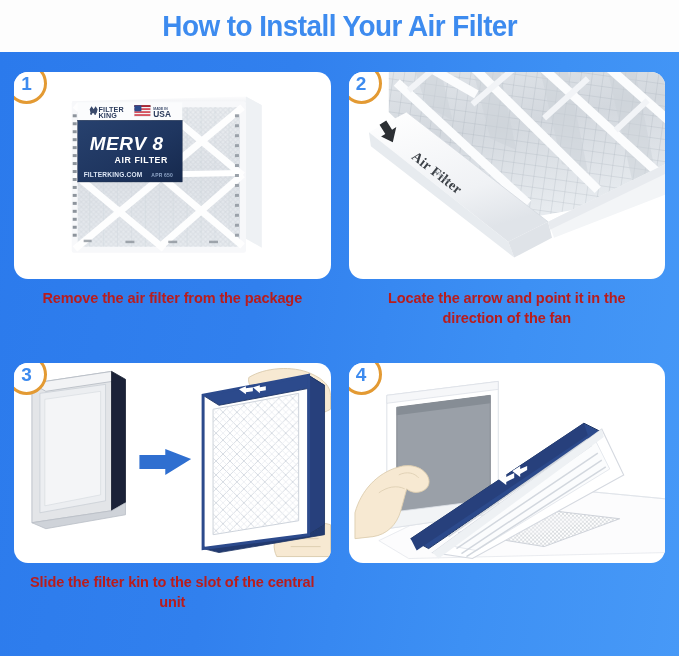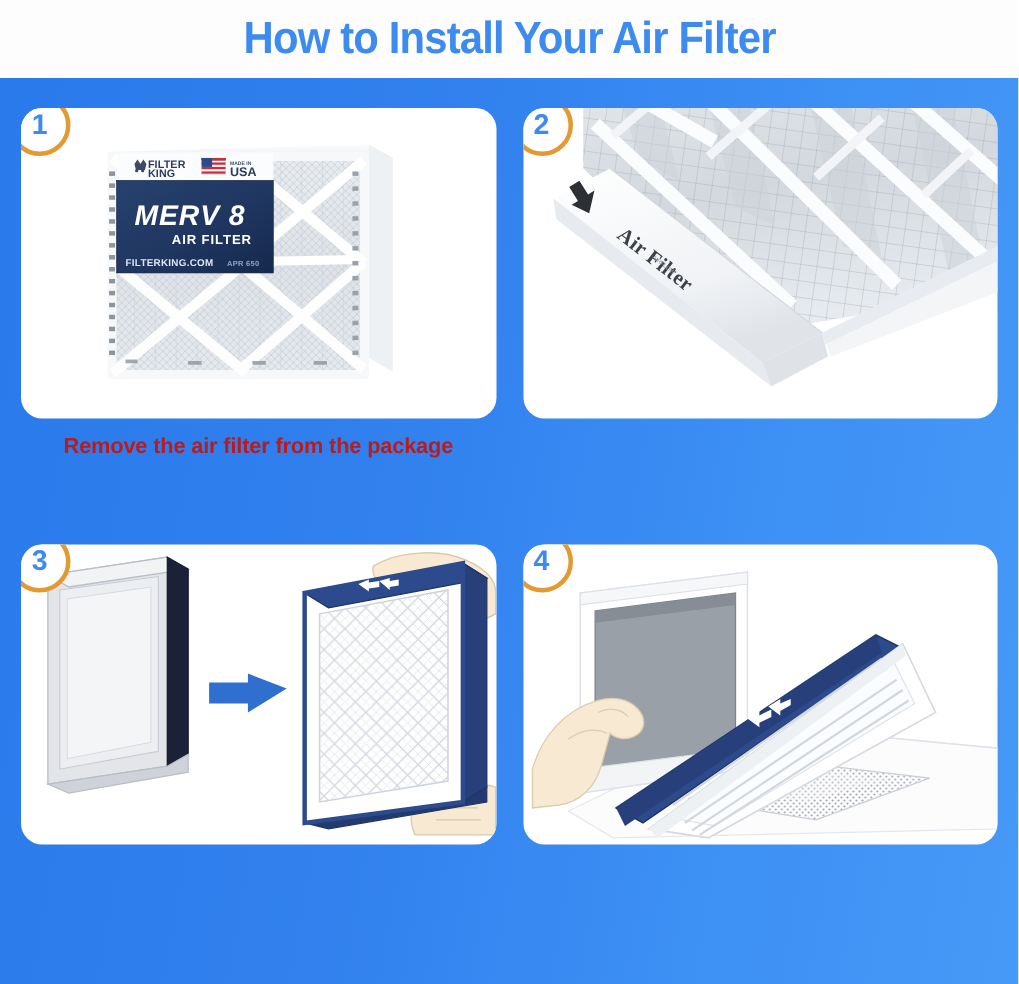--- a/index.html
+++ b/index.html
@@ -314,20 +314,21 @@
             </g>
             <text transform="translate(62,86) rotate(38)" font-family="Liberation Serif, serif" font-size="14" font-weight="bold" fill="#3c4147" letter-spacing="0.3">Air Filter</text>
             <text transform="translate(86,100) rotate(38)" font-family="Liberation Sans, sans-serif" font-size="4" fill="#9aa1a9">AIRFLOW</text>
           </svg>
         </div>
 
         <div class="badge">
           <span>2</span>
         </div>
       </div>
+      <div class="caption">Locate the arrow and point it in the direction of the fan</div>
     </div>
 
     <div class="step">
       <div class="card">
 
         <div class="art">
           <svg viewBox="0 0 318 200" preserveAspectRatio="xMidYMid meet" aria-hidden="true">
             <defs>
               <pattern id="diamondP3" width="14" height="14" patternUnits="userSpaceOnUse">
                 <path d="M0 7 L7 0 L14 7 L7 14 Z" fill="none" stroke="#d3d8e0" stroke-width="0.9"></path>
@@ -378,20 +379,21 @@
                 <path d="M240 24 l7 -2 l0 2 l6 -1 l0 4 l-6 1 l0 2 z" fill="#ffffff"></path>
               </g>
             </g>
           </svg>
         </div>
 
         <div class="badge">
           <span>3</span>
         </div>
       </div>
+      <div class="caption">Slide the filter kin to the slot of the central unit</div>
     </div>
 
     <div class="step">
       <div class="card">
 
         <div class="art">
           <svg viewBox="0 0 318 200" preserveAspectRatio="xMidYMid meet" aria-hidden="true">
             <defs>
               <pattern id="ventMeshP" width="4" height="4" patternUnits="userSpaceOnUse">
                 <rect width="4" height="4" fill="#ffffff"></rect>

